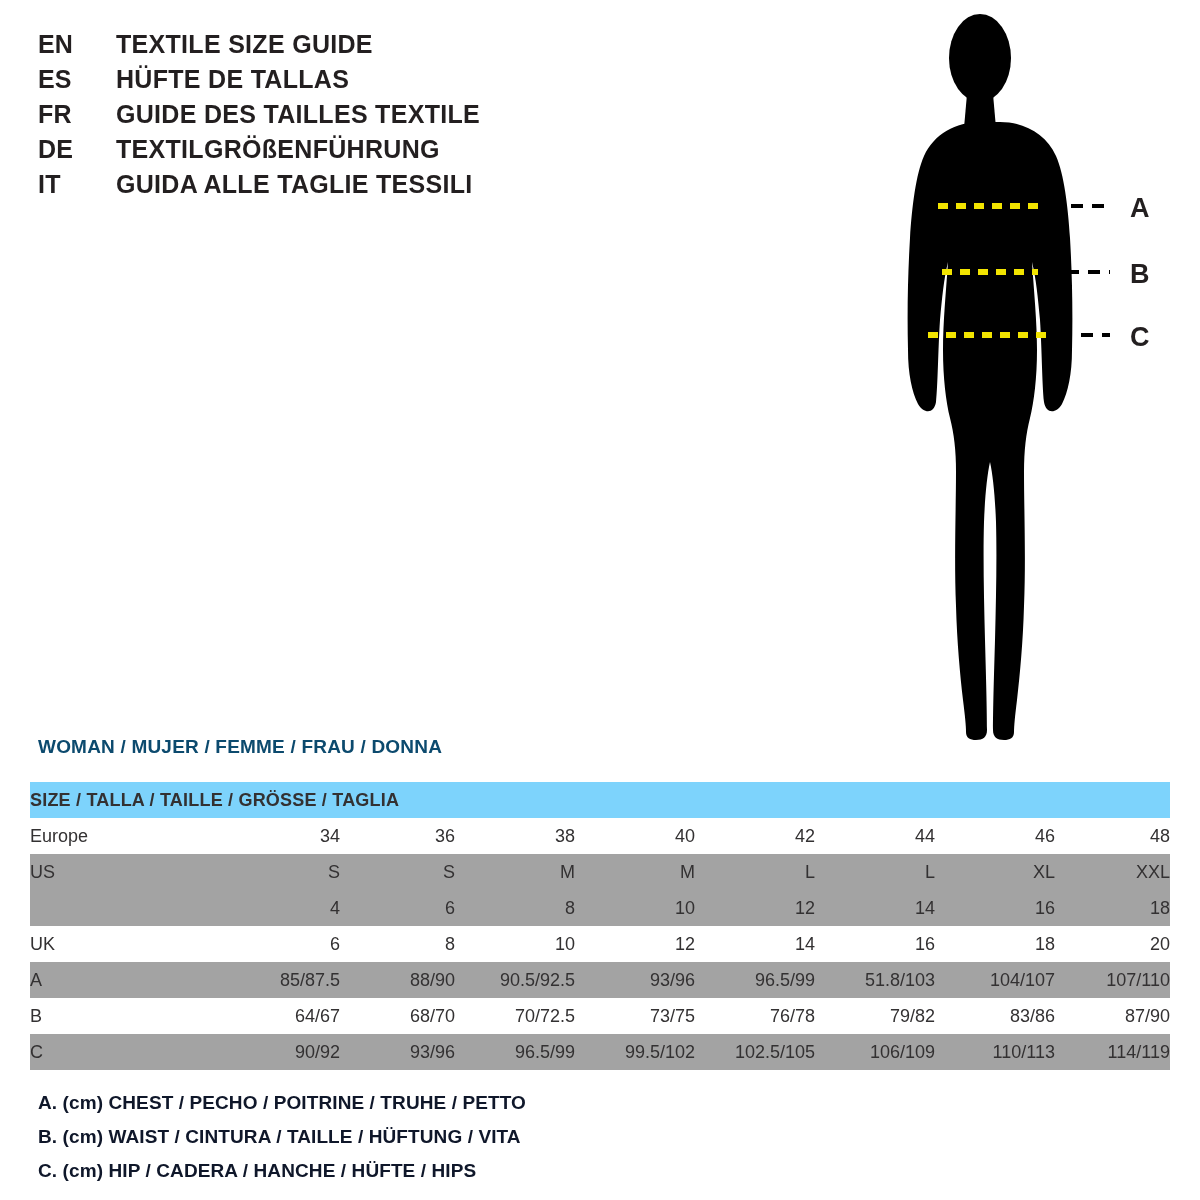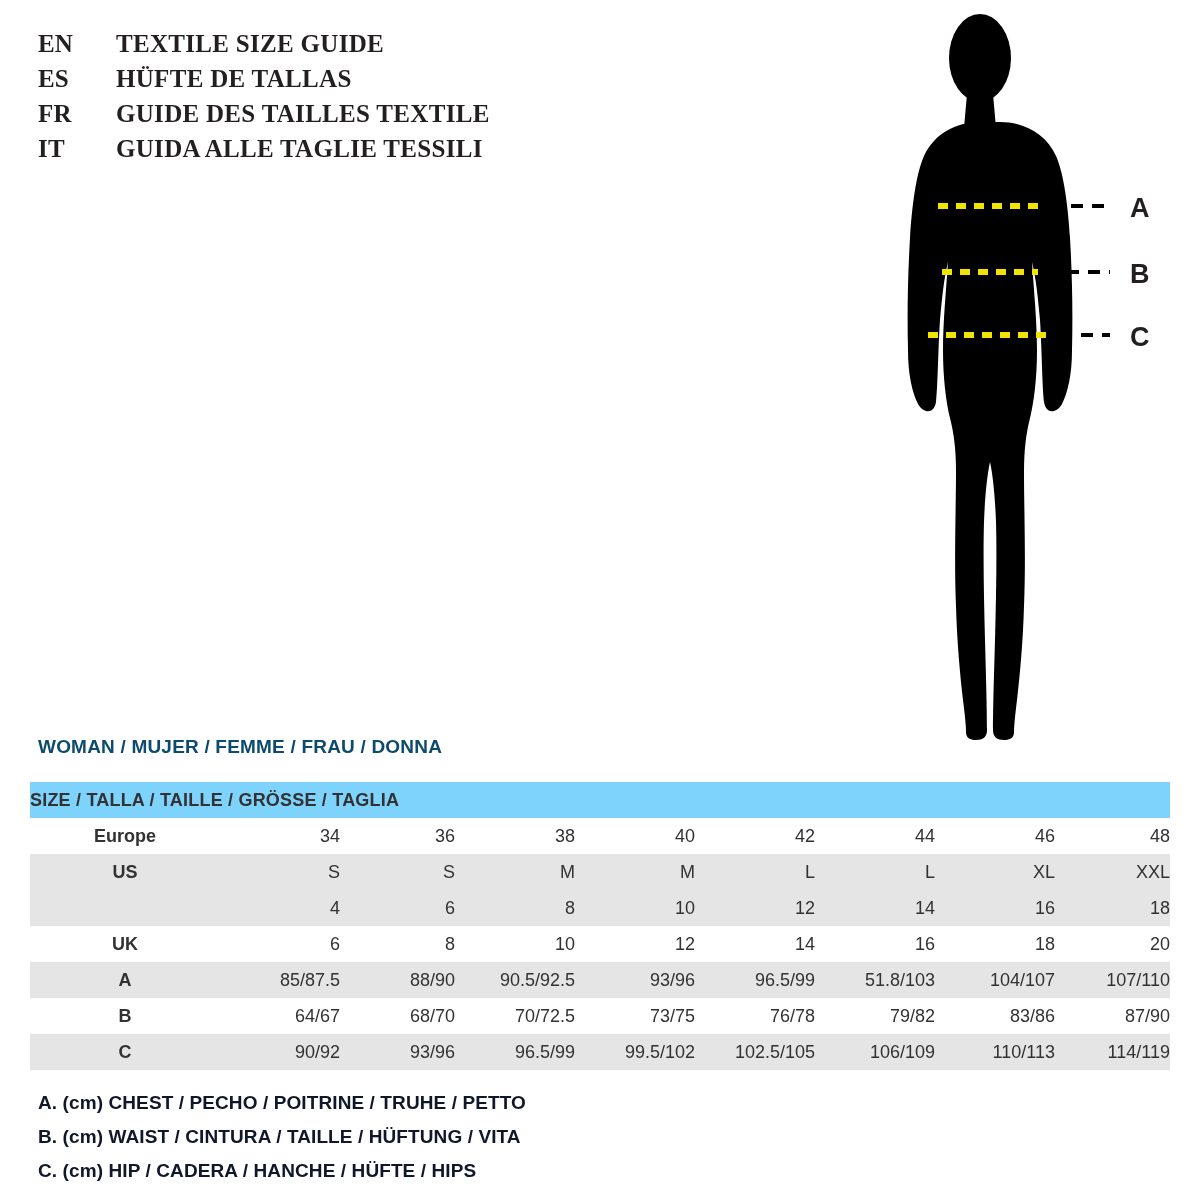--- a/index.html
+++ b/index.html
@@ -23,24 +23,23 @@
   }
 
   
   .titles {
     position: absolute;
     top: 28px;
     left: 38px;
   }
   .title-row {
     display: flex;
-    align-items: center;
+    align-items: flex-end;
     margin-bottom: 4px;
     height: 31px;
-    font-family: Liberation Serif, serif;
   }
   .title-lang {
     width: 78px;
     font-size: 25px;
     font-weight: bold;
     letter-spacing: 0.2px;
     color: #231f20;
   }
   .title-text {
     font-size: 25px;
@@ -91,27 +90,26 @@
     height: 26px;
   }
   .row-head td {
     background: #7dd3fc;
     color: #231f20;
     font-weight: bold;
     font-size: 18px;
     padding-left: 12px;
     letter-spacing: 0.2px;
   }
-  .row-alt td { background: #e5e5e5; }
+  .row-alt td { background: #a3a3a3; }
   .row-plain td { background: #ffffff; }
   td.label-cell {
     padding-left: 12px;
-    text-align: center;
-    white-space: nowrap;
-    font-weight: bold;
+    text-align: left;
+    white-space: nowrap;
   }
   td.val-cell {
     text-align: right;
     white-space: nowrap;
   }
 
   
   .footnotes {
     position: absolute;
     top: 1092px;
@@ -136,20 +134,24 @@
       <span class="title-lang">EN</span>
       <span class="title-text">TEXTILE SIZE GUIDE</span>
     </div>
     <div class="title-row">
       <span class="title-lang">ES</span>
       <span class="title-text">HÜFTE DE TALLAS</span>
     </div>
     <div class="title-row">
       <span class="title-lang">FR</span>
       <span class="title-text">GUIDE DES TAILLES TEXTILE</span>
+    </div>
+    <div class="title-row">
+      <span class="title-lang">DE</span>
+      <span class="title-text">TEXTILGRÖßENFÜHRUNG</span>
     </div>
     <div class="title-row">
       <span class="title-lang">IT</span>
       <span class="title-text">GUIDA ALLE TAGLIE TESSILI</span>
     </div>
   </div>
 
   <div class="figure">
     <svg width="330" height="740" viewBox="0 0 330 740" xmlns="http://www.w3.org/2000/svg">
       <g>

